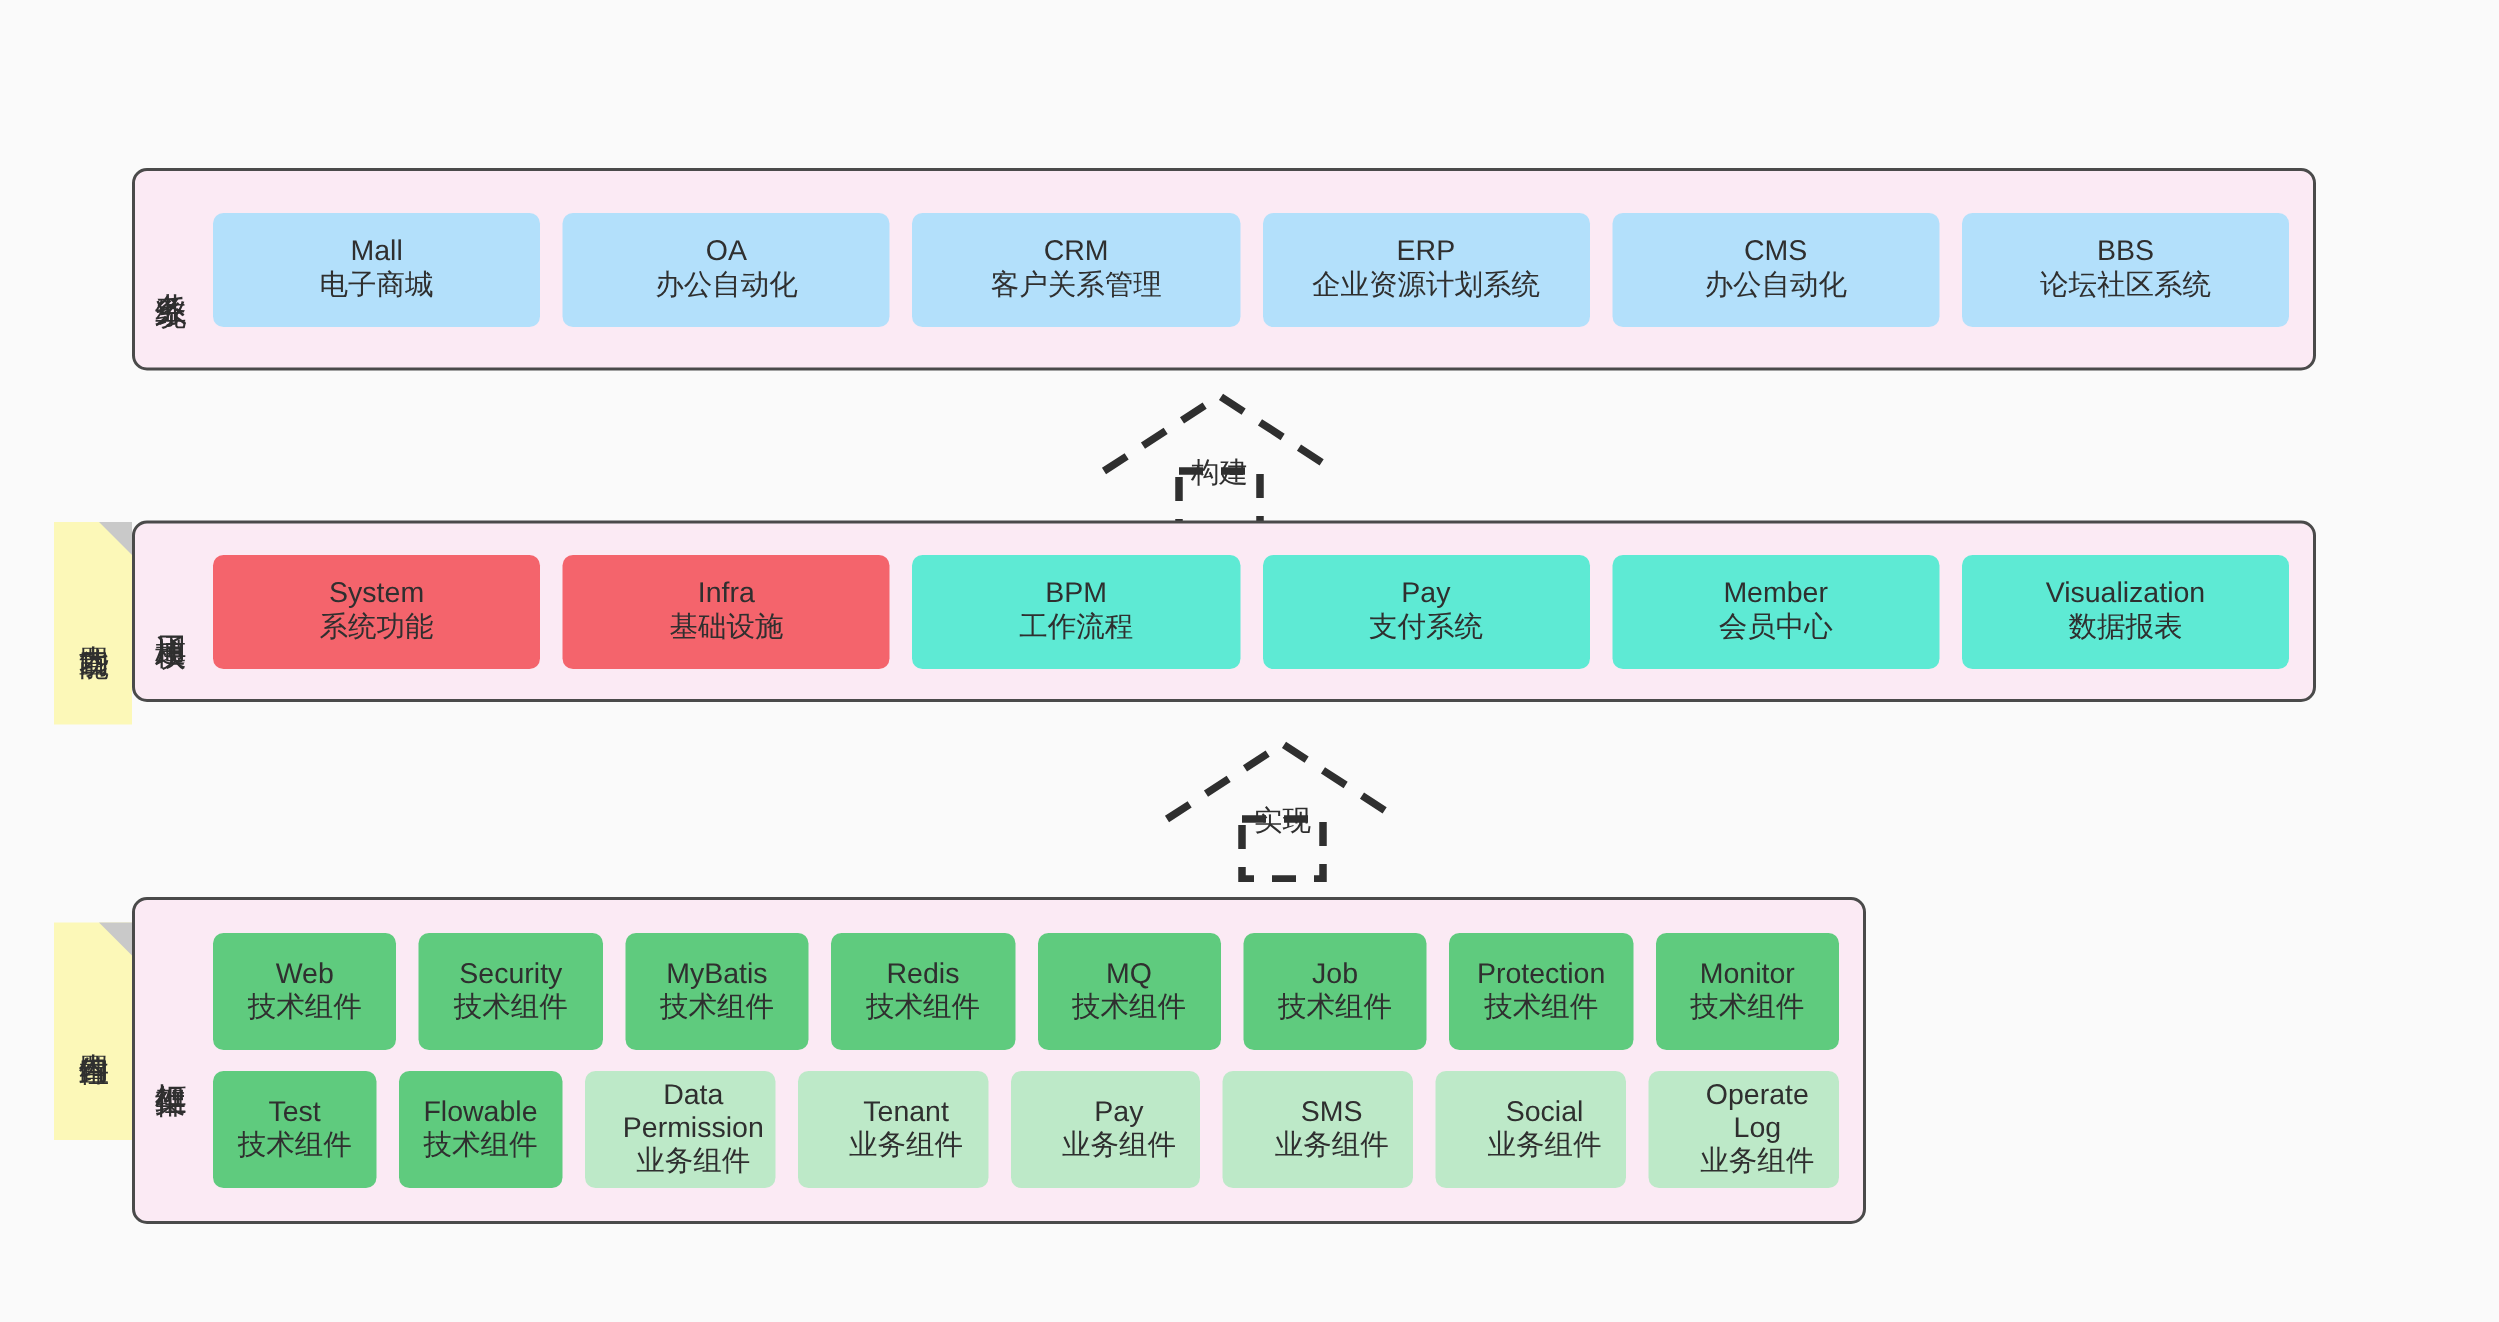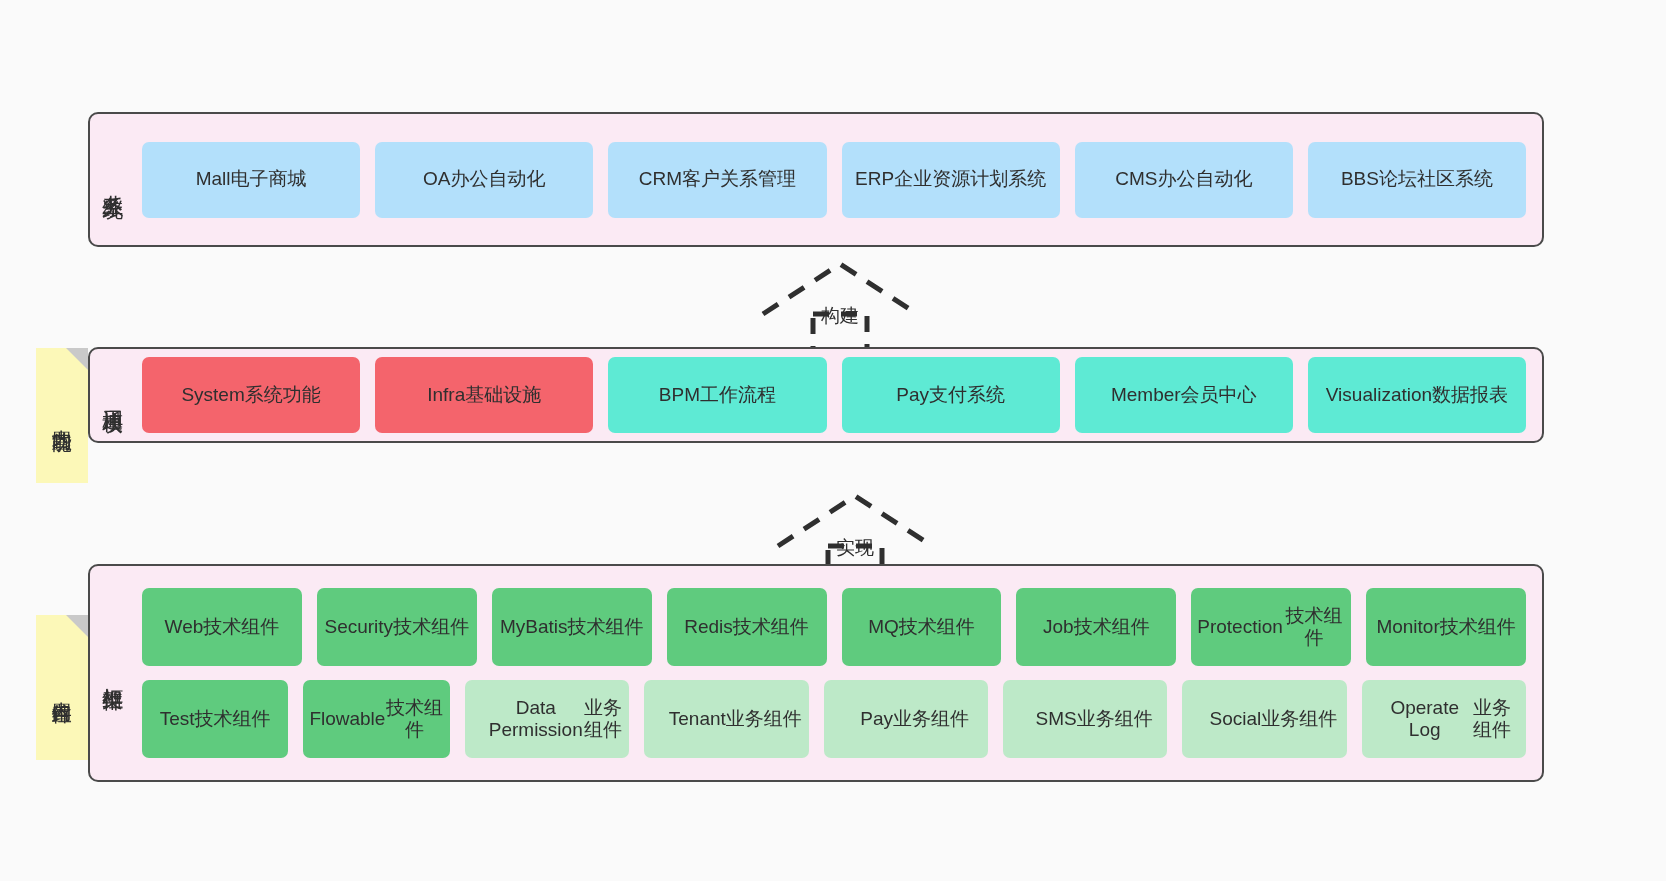--- a/index.html
+++ b/index.html
@@ -55,21 +55,21 @@
   .row {
     display: flex;
     gap: 15px;
     justify-content: space-between;
   }
 
   .cell {
     flex: 1 1 0;
     border-radius: 7px;
     display: flex;
-    flex-direction: row;
+    flex-direction: column;
     align-items: center;
     justify-content: center;
     text-align: center;
     font-size: 19px;
     line-height: 1.17;
     color: #2f2f2f;
     box-sizing: border-box;
     padding: 4px 6px;
   }
   .cell .en { display: block; }
@@ -77,22 +77,22 @@
 
   
   .c-blue        { background: #b3e0fb; }
   .c-red         { background: #f4646c; }
   .c-pink        { background: #5eead4; }
   .c-green       { background: #5fcb7e; }
   .c-greenlight  { background: #bde9c8; padding-left: 24px; }
 
   
   #band-business { left: 88px;  top: 112px; width: 1456px; height: 135px; }
-  #band-modules  { left: 88px;  top: 347px; width: 1456px; height: 96px; }
-  #band-framework{ left: 88px;  top: 564px; width: 1456px; height: 218px; }
+  #band-modules  { left: 88px;  top: 347px; width: 1456px; height: 121px; }
+  #band-framework{ left: 88px;  top: 598px; width: 1156px; height: 218px; }
 
   #band-business .cell, #band-modules .cell { height: 76px; }
   #band-framework .cell { height: 78px; }
 
   
   .note {
     position: absolute;
     width: 52px;
     background: #fcf8b8;
     display: flex;
@@ -130,21 +130,21 @@
     position: absolute;
     left: 50%;
     top: 48px;
     transform: translateX(-50%);
     font-size: 19px;
     color: #2f2f2f;
     background: transparent;
     white-space: nowrap;
     line-height: 1;
   }
-  #arrow-build     { left: 755px; top: 258px; }
+  #arrow-build     { left: 728px; top: 258px; }
   #arrow-implement { left: 770px; top: 490px; }
 </style>
 </head>
 <body>
 
 <div class="band" id="band-business">
   <div class="band-title">业务系统</div>
   <div class="band-body">
     <div class="row">
       <div class="cell c-blue">

